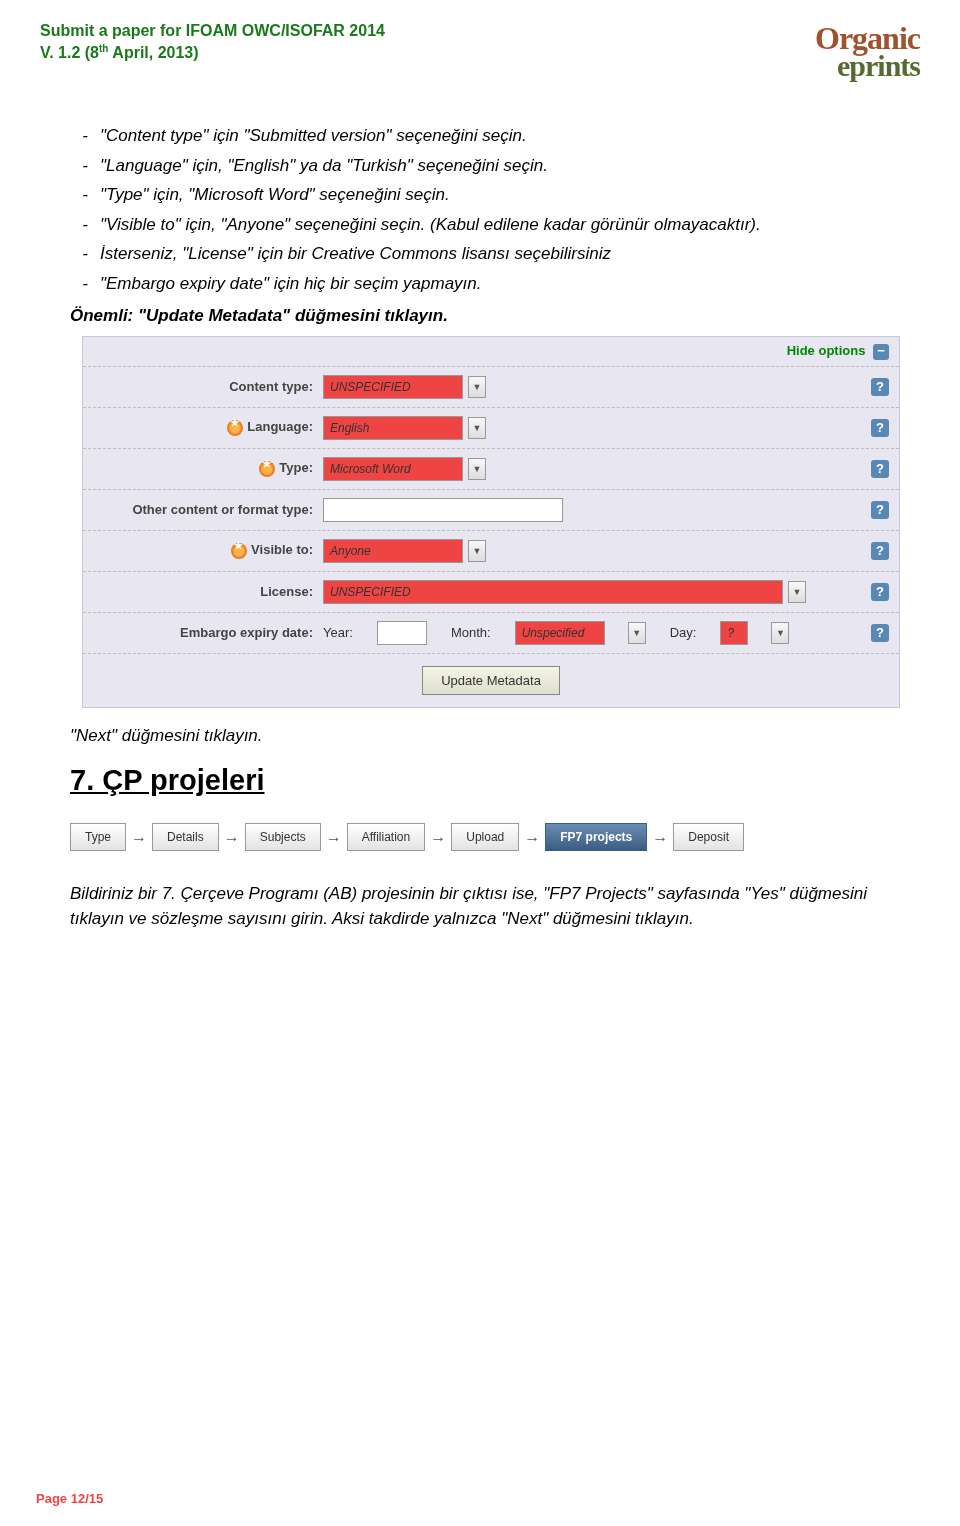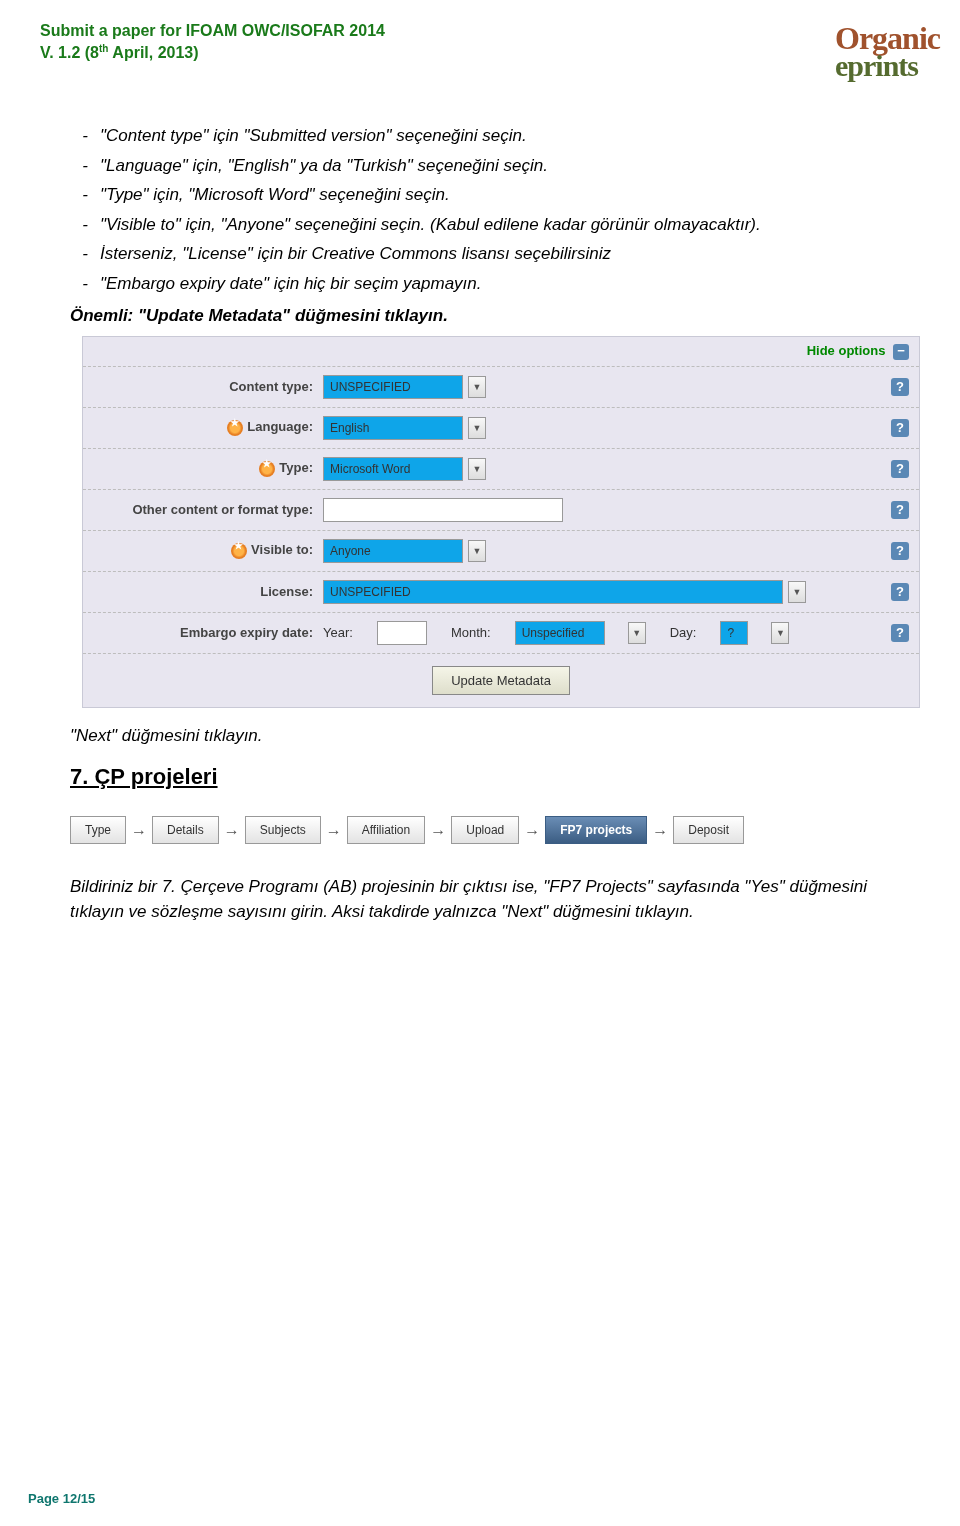--- a/index.html
+++ b/index.html
@@ -4,25 +4,25 @@
 <style>
   * { box-sizing: border-box; margin: 0; padding: 0; }
   body {
     font-family: Arial, Helvetica, sans-serif;
     background: #fff;
     width: 960px;
     margin: 0 auto;
     color: #000;
     font-size: 14px;
   }
-  .page { padding: 20px 20px 30px 40px; min-height: 1526px; position: relative; }
+  .page { padding: 20px 40px 30px 40px; min-height: 1526px; position: relative; }
   .header { display: flex; justify-content: space-between; margin-bottom: 40px; }
   .header-left { color: #1A7A1A; font-weight: bold; font-size: 16px; line-height: 1.4; }
   .header-left sup { font-size: 10px; }
-  .logo-wrap { text-align: left; }
+  .logo-wrap { text-align: right; }
   .logo-line1 { font-family: Georgia, serif; font-size: 32px; font-weight: bold; letter-spacing: -1px; }
   .logo-o1 { color: #a0522d; }
   .logo-rganic { color: #a0522d; }
   .logo-line2 { font-family: Georgia, serif; font-size: 30px; color: #556B2F; font-weight: bold; letter-spacing: -1px; margin-top: -8px; }
   .content { margin-left: 30px; margin-right: 20px; }
   .bullets { font-style: italic; font-size: 17px; line-height: 1.5; margin-bottom: 10px; }
   .bullet { display: flex; margin-bottom: 4px; }
   .dash { width: 30px; text-align: center; flex-shrink: 0; }
   .bold-italic { font-style: italic; font-weight: bold; font-size: 17px; margin-bottom: 10px; }
   .form-panel {
@@ -75,27 +75,28 @@
   }
   .star::after {
     content: "★";
     color: #fff;
     font-size: 10px;
     position: absolute;
     top: -3px; left: 3px;
   }
   .form-input-cell { flex: 1; display: flex; align-items: center; gap: 6px; }
   .select-box {
-    background: #0ea5e9;
+    background: #ef4444;
     border: 1px solid #999;
     height: 24px;
     display: inline-flex;
     align-items: center;
     padding: 0 6px;
     font-size: 12px;
+    font-style: italic;
   }
   .select-arrow {
     width: 18px; height: 22px;
     border: 1px solid #999;
     background: linear-gradient(#f8f8f8, #ddd);
     display: inline-flex;
     align-items: center;
     justify-content: center;
     margin-left: -1px;
     font-size: 9px;
@@ -122,21 +123,21 @@
   .update-btn-row { text-align: center; padding: 12px; border-top: 1px dashed #bdbdbd; }
   .update-btn {
     display: inline-block;
     background: linear-gradient(#f5f5e8, #dedecb);
     border: 1px solid #888;
     padding: 6px 18px;
     font-size: 13px;
     cursor: pointer;
   }
   .next-line { font-style: italic; font-size: 17px; margin: 4px 0 18px 0; }
-  h2.section { font-size: 22px; font-weight: bold; text-decoration: underline; margin: 6px 0 26px 0; }
+  h2.section { font-size: 29px; font-weight: bold; text-decoration: underline; margin: 6px 0 26px 0; }
   .breadcrumb-bar {
     display: flex;
     align-items: center;
     gap: 0;
     margin: 0 0 30px 0;
   }
   .crumb {
     background: linear-gradient(#fff, #e3e3e3);
     border: 1px solid #999;
     padding: 6px 14px;
@@ -149,21 +150,21 @@
     font-weight: bold;
     border-color: #3b5d83;
   }
   .crumb-arrow {
     width: 26px;
     text-align: center;
     color: #555;
     font-size: 16px;
   }
   .body-text { font-style: italic; font-size: 17px; line-height: 1.5; }
-  .footer { position: absolute; bottom: 20px; left: 28px; color: #0f766e; font-weight: bold; font-size: 13px; }
+  .footer { position: absolute; bottom: 20px; left: 36px; color: #ef4444; font-weight: bold; font-size: 13px; }
 </style>
 </head>
 <body>
 
 <div class="page">
 
   <div class="header">
     <div class="header-left">
       <div>Submit a paper for IFOAM OWC/ISOFAR 2014</div>
       <div>

